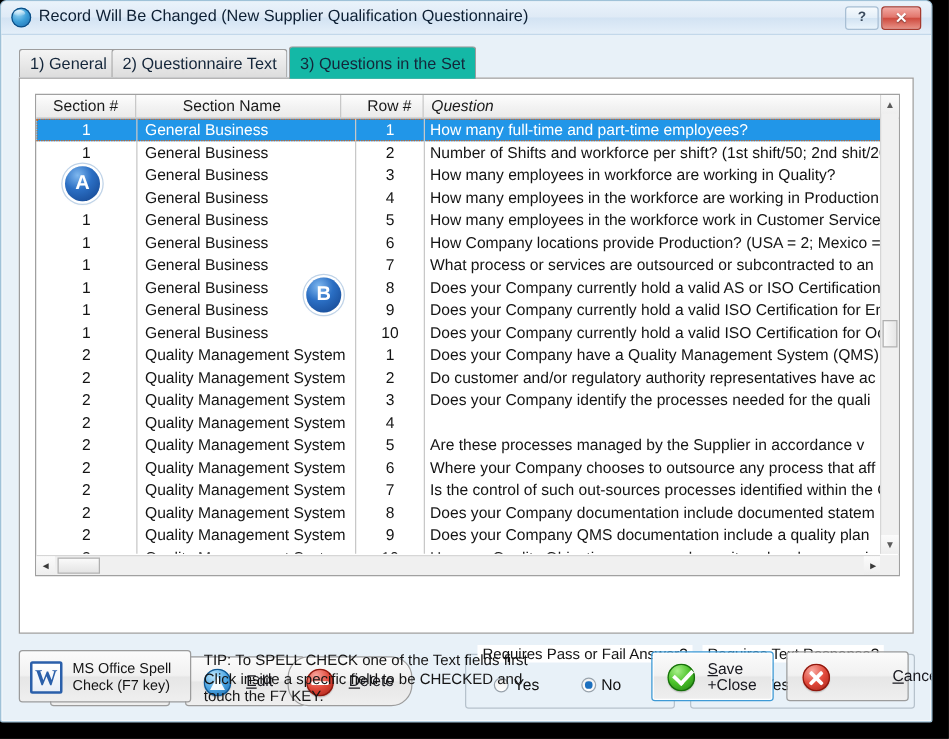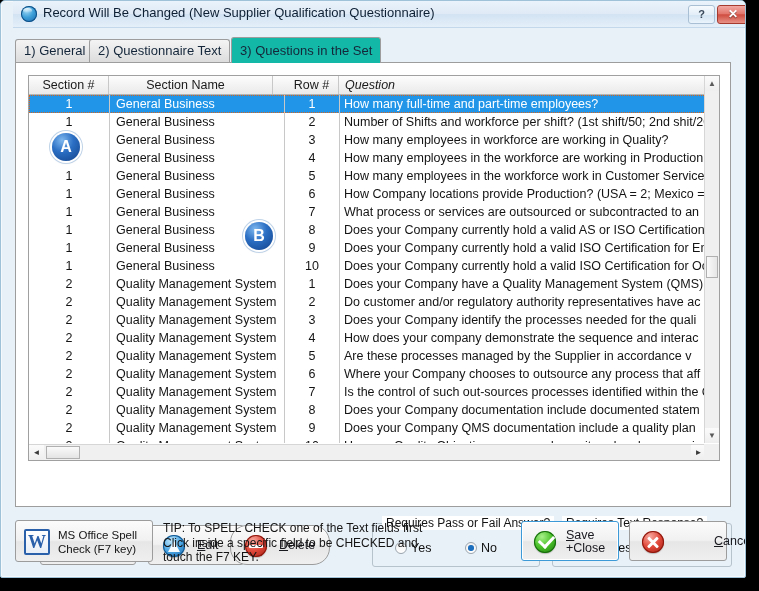--- a/index.html
+++ b/index.html
@@ -35,21 +35,20 @@
 
   
   #titlebar {
     position: absolute;
     left: 0; top: 0;
     width: 100%;
     height: 27px;
     background: linear-gradient(to bottom, #eaf3fb 0%, #dfeaf6 48%, #d3e3f3 52%, #e4eff9 100%);
     border-bottom: 1px solid #c3d8ea;
     box-sizing: border-box;
-    margin-left: 12px;
   }
   #title-icon {
     position: absolute;
     left: 8px; top: 5px;
     width: 16px; height: 16px;
     border-radius: 50%;
     background: radial-gradient(circle at 35% 28%, #9fd8f5 0%, #3d9fd8 45%, #1763a8 100%);
     box-shadow: inset 0 0 0 1px #0d4d84;
   }
   #title-icon::after{
@@ -596,21 +595,20 @@
           <div class="grow">
             <div class="cell c-sec">2</div>
             <div class="cell c-name">Quality Management System</div>
             <div class="cell c-row">3</div>
             <div class="cell c-q">Does your Company identify the processes needed for the quali</div>
           </div>
           <div class="grow">
             <div class="cell c-sec">2</div>
             <div class="cell c-name">Quality Management System</div>
             <div class="cell c-row">4</div>
-            <div class="cell c-q">How does your company demonstrate the sequence and interac</div>
           </div>
           <div class="grow">
             <div class="cell c-sec">2</div>
             <div class="cell c-name">Quality Management System</div>
             <div class="cell c-row">5</div>
             <div class="cell c-q">Are these processes managed by the Supplier in accordance v</div>
           </div>
           <div class="grow">
             <div class="cell c-sec">2</div>
             <div class="cell c-name">Quality Management System</div>

